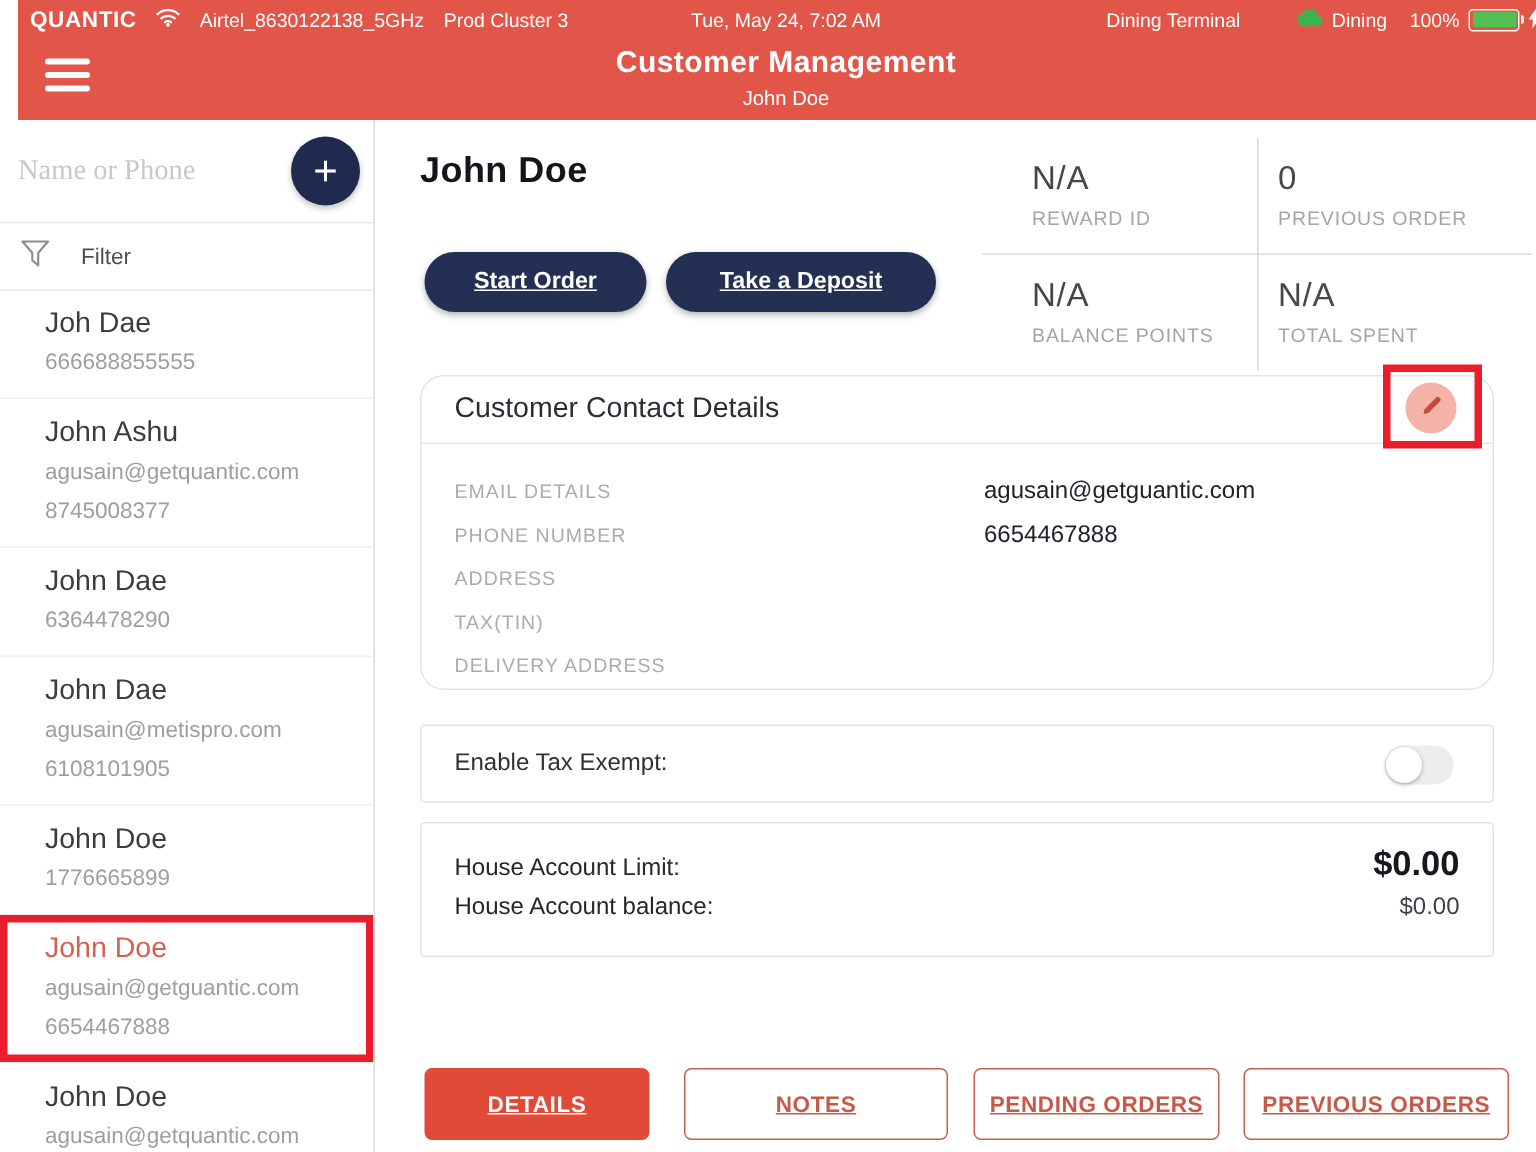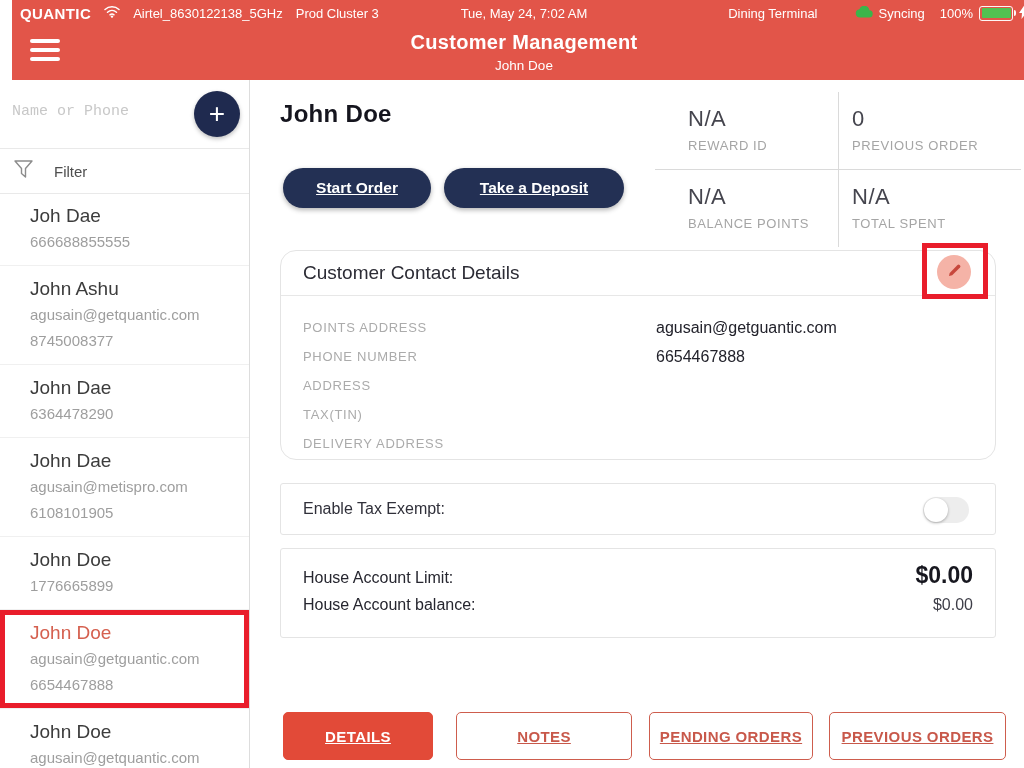--- a/index.html
+++ b/index.html
@@ -19,22 +19,22 @@
   .battery .fill{position:absolute;left:1.5px;top:1.5px;bottom:1.5px;right:1.5px;background:#52C151;border-radius:1px;}
   .battery .nub{position:absolute;right:-4px;top:3px;width:2.5px;height:6px;background:rgba(255,255,255,.95);border-radius:0 2px 2px 0;}
   .hamburger{position:absolute;left:18px;top:39px;width:32px;height:22px;cursor:pointer;background:none;border:none;padding:0;}
   .hamburger span{display:block;width:30px;height:3.5px;background:#fff;border-radius:2px;margin-bottom:5.5px;}
   .h-title{position:absolute;left:0;top:31px;width:100%;text-align:center;color:#fff;font-size:20px;font-weight:700;letter-spacing:.3px;}
   .h-sub{position:absolute;left:0;top:58px;width:100%;text-align:center;color:#fff;font-size:13.5px;}
 
   
   .sidebar{position:absolute;left:0;top:80px;width:250px;bottom:0;background:#fff;border-right:1px solid #DDDDDD;box-sizing:border-box;}
   .search-row{position:relative;height:68px;border-bottom:1px solid #E9E9E9;}
-  .search-input{position:absolute;left:10px;top:22px;width:170px;border:none;outline:none;font-size:15px;color:#555;
-                font-family:Liberation Mono, monospace;background:transparent;}
+  .search-input{position:absolute;left:10px;top:22px;width:170px;border:none;outline:none;font-size:19px;color:#555;
+                font-family:Liberation Serif, serif;background:transparent;}
   .search-input::placeholder{color:#C8C8C8;}
   .add-btn{position:absolute;right:9px;top:11px;width:46px;height:46px;border-radius:50%;background:#1F2A4F;border:none;
            color:#fff;font-size:28px;font-weight:300;line-height:44px;text-align:center;cursor:pointer;box-shadow:0 2px 4px rgba(0,0,0,.25);padding:0;}
   .filter-row{height:44px;display:flex;align-items:center;padding-left:14px;border-bottom:1px solid #E9E9E9;cursor:pointer;}
   .filter-label{margin-left:21px;font-size:15px;color:#4E4E4E;}
   .cust-list{position:absolute;left:0;right:0;top:113px;bottom:0;overflow:hidden;}
   .customer{position:relative;padding:10px 8px 10px 30px;border-bottom:1px solid #F0F0F0;cursor:pointer;}
   .c-name{font-size:19px;color:#3C3C3C;line-height:26px;}
   .c-sub{font-size:15px;color:#9E9E9E;line-height:26px;}
   .customer.selected .c-name{color:#D5604F;}
@@ -114,21 +114,21 @@
         <span>Airtel_8630122138_5GHz</span>
         <span>Prod Cluster 3</span>
       </div>
       <div class="sb-center">Tue, May 24, 7:02 AM</div>
       <div class="sb-right">
         <span class="terminal">Dining Terminal</span>
         <span class="sb-group">
           <span><svg width="18" height="12" viewBox="0 0 18 12">
                 <path d="M5 11.5a4.2 4.2 0 0 1-.6-8.36A5.2 5.2 0 0 1 14.4 4.3 3.6 3.6 0 0 1 13.8 11.5Z" fill="#3BB54A"></path>
               </svg></span>
-          <span>Syncing</span>
+          <span>Dining</span>
         </span>
         <span class="sb-group">
           <span>100%</span>
           <span class="battery">
               <span class="fill"></span>
               <span class="nub"></span>
             </span>
           <span><svg width="9" height="14" viewBox="0 0 9 14">
                 <path d="M5.5 0 0 8h3L2.5 14 9 5.5H5.5Z" fill="#fff"></path>
               </svg></span>
@@ -231,21 +231,21 @@
       <div class="card-header">
         <span>Customer Contact Details</span>
         <button class="edit-btn">
           <span><svg width="15" height="15" viewBox="0 0 15 15">
                 <path d="M2 13l.7-3.1L10.5 2a1.45 1.45 0 0 1 2.05 0l.45.45a1.45 1.45 0 0 1 0 2.05L5.2 12.3Z" fill="#C7473C"></path>
               </svg></span>
         </button>
       </div>
       <div class="fields">
         <div class="frow">
-            <div class="flabel">POINTS ADDRESS</div>
+            <div class="flabel">EMAIL DETAILS</div>
             <div class="fvalue">agusain@getguantic.com</div>
           </div>
           <div class="frow">
             <div class="flabel">PHONE NUMBER</div>
             <div class="fvalue">6654467888</div>
           </div>
           <div class="frow">
             <div class="flabel">ADDRESS</div>
             <div class="fvalue"></div>
           </div>

